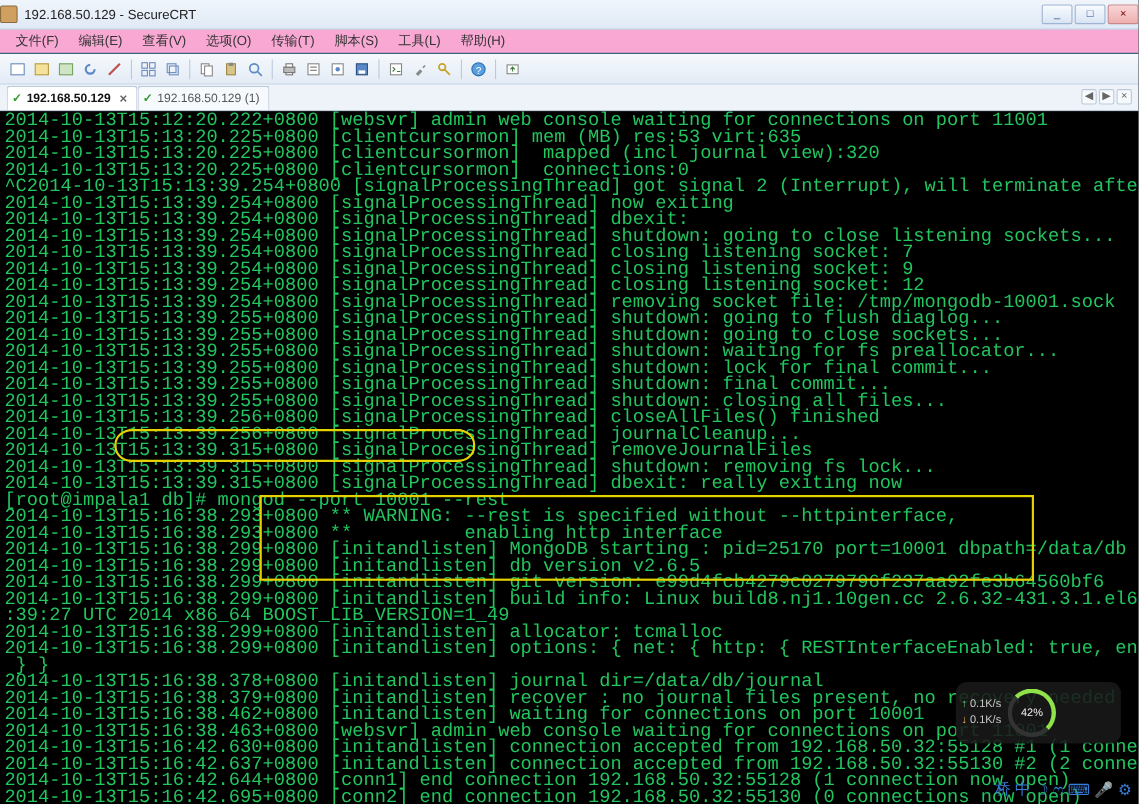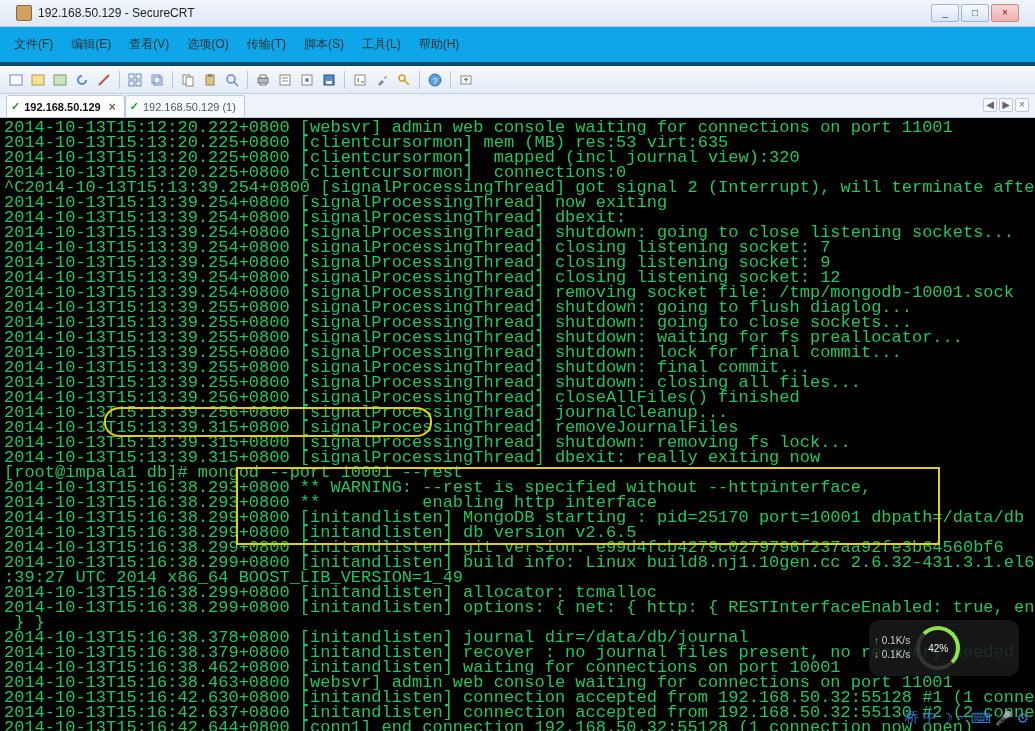--- a/index.html
+++ b/index.html
@@ -10,38 +10,38 @@
   background:#e8f0f8;
   overflow:hidden;
 }
 
 
 .titlebar {
   height:27px;
   background:linear-gradient(#f0f5fb,#dfe9f5);
   border-bottom:1px solid #b9c9de;
   display:flex; align-items:center;
-  padding:0 16px;
+  padding:0 0;
 }
 .titlebar .app-icon{
   width:16px;height:16px;margin-right:6px;
   background:#cfa060;border:1px solid #8a6b3e;border-radius:2px;
 }
 .titlebar .title{flex:1;color:#222;}
 .win-btns{display:flex;gap:2px;}
 .win-btn{
   width:28px;height:18px;
   background:linear-gradient(#f8fbff,#d9e5f3);
   border:1px solid #9db5d3;border-radius:2px;
   color:#2a4f82;font-size:10px;line-height:16px;text-align:center;
 }
 .win-btn.close{background:linear-gradient(#f8d5d5,#eeb0b0);border-color:#c88;color:#700;}
 
 .menubar{
-  height:39px;background:#0ea5e9;border-bottom:4px solid #0c4a6e;
+  height:22px;background:#f9a8d4;border-bottom:1px solid #0c4a6e;
   display:flex;align-items:center;padding:0 6px;gap:2px;
 }
 .menu-item{padding:2px 8px;color:#333;border-radius:2px;}
 
 .toolbar{
   height:28px;background:linear-gradient(#f6f9fd,#e3ebf5);
   border-bottom:1px solid #c3d0e1;
   display:flex;align-items:center;padding:0 6px;gap:2px;
 }
 .tool-btn{

